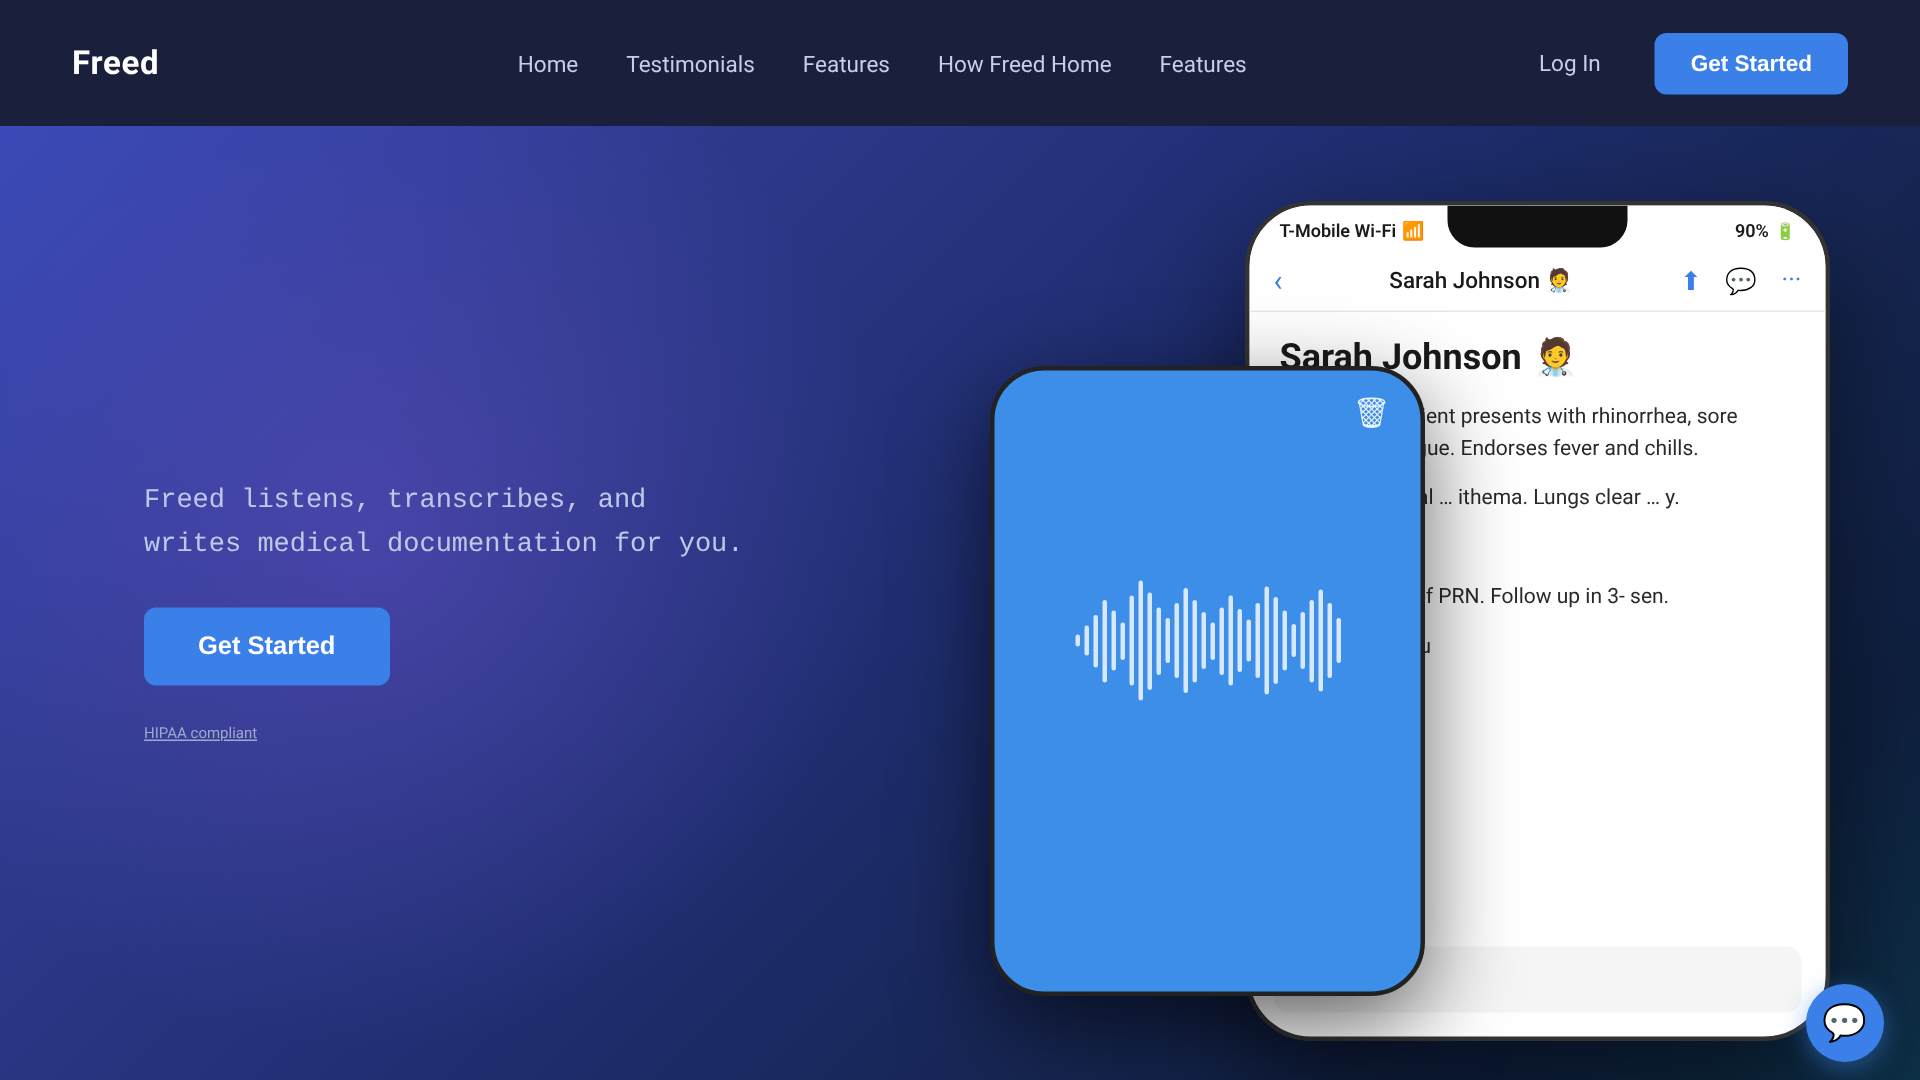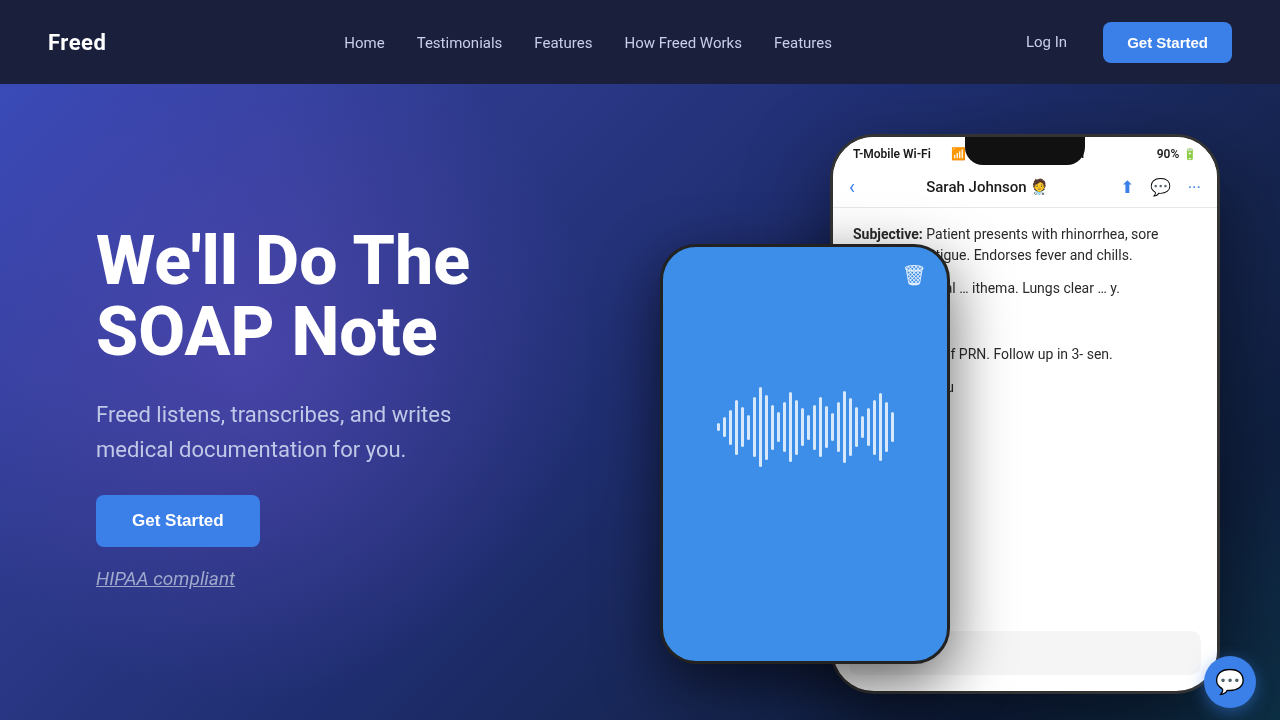--- a/index.html
+++ b/index.html
@@ -89,46 +89,46 @@
     .hero-title {
       color: white;
       font-size: 68px;
       font-weight: 800;
       line-height: 1.05;
       margin-bottom: 28px;
     }
 
     .hero-subtitle {
       color: #c0c8e8;
-      font-size: 22px;
+      font-size: 18px;
       line-height: 1.6;
       margin-bottom: 28px;
       max-width: 400px;
+      font-family: Liberation Mono, monospace;
     }
 
     .btn-get-started-hero {
       background-color: #3b7fe8;
       color: white;
       border: none;
       padding: 16px 36px;
       border-radius: 8px;
       font-size: 17px;
       font-weight: 600;
       cursor: pointer;
       display: block;
       margin-bottom: 20px;
       width: fit-content;
     }
 
     .hipaa-link {
       color: #a0a8cc;
-      font-size: 19px;
+      font-size: 10px;
       text-decoration: underline;
       cursor: pointer;
-      font-style: italic;
     }
 
     
     .phones-container {
       position: absolute;
       right: 60px;
       top: 30px;
       width: 560px;
       height: 600px;
     }
@@ -150,21 +150,21 @@
     .phone-back-status {
       background: white;
       padding: 10px 20px 6px;
       display: flex;
       justify-content: space-between;
       align-items: center;
       font-size: 12px;
       font-weight: 600;
       color: #1a1a1a;
     }
-    .status-left { display: flex; align-items: flex-end; gap: 21px; }
+    .status-left { display: flex; align-items: flex-end; gap: 4px; }
     .status-right { display: flex; align-items: flex-end; gap: 4px; }
     .battery-icon {
       display: inline-flex;
       align-items: center;
       font-size: 11px;
     }
 
     .phone-back-toolbar {
       background: white;
       padding: 8px 16px;
@@ -301,35 +301,31 @@
   </style>
 </head>
 <body>
 
 <nav class="navbar">
   <span class="nav-logo">Freed</span>
   <ul class="nav-links">
     <li><a href="#">Home</a></li>
     <li><a href="#">Testimonials</a></li>
     <li><a href="#">Features</a></li>
-    <li><a href="#">How Freed Works</a></li>
+    <li><a href="#">How Freed Home</a></li>
     <li><a href="#">Features</a></li>
   </ul>
   <div class="nav-right">
     <a href="#" class="nav-login">Log In</a>
     <button class="btn-get-started-nav">Get Started</button>
   </div>
 </nav>
 
 <section class="hero">
   <div class="hero-content">
-    <h1 class="hero-title">
-      <span>We'll Do The</span><br>
-      <span>SOAP Note</span>
-    </h1>
     <p class="hero-subtitle">Freed listens, transcribes, and writes medical documentation for you.</p>
     <button class="btn-get-started-hero">Get Started</button>
     <a href="#" class="hipaa-link">HIPAA compliant</a>
   </div>
 
   <div class="phones-container">
 
     <div class="phone-back">
       <div class="notch"></div>
       <div class="phone-back-status">
@@ -348,20 +344,24 @@
         <span class="toolbar-title">
           <span>Sarah Johnson 🧑‍⚕️</span>
         </span>
         <div class="toolbar-icons">
           <span>⬆</span>
           <span>💬</span>
           <span>···</span>
         </div>
       </div>
       <div class="phone-back-content">
+        <div class="soap-title">
+          <span>Sarah Johnson</span>
+          <span> 🧑‍⚕️</span>
+        </div>
         <div class="soap-section">
           <span class="soap-label">Subjective:</span>
           <span class="soap-text"> Patient presents with rhinorrhea, sore throat, and fatigue. Endorses fever and chills.</span>
         </div>
         <div class="soap-section">
           <span class="soap-text">of 100.4°F, nasal … ithema.  Lungs clear … y.</span>
         </div>
         <div class="soap-section">
           <span class="soap-text">I URI.</span>
         </div>

